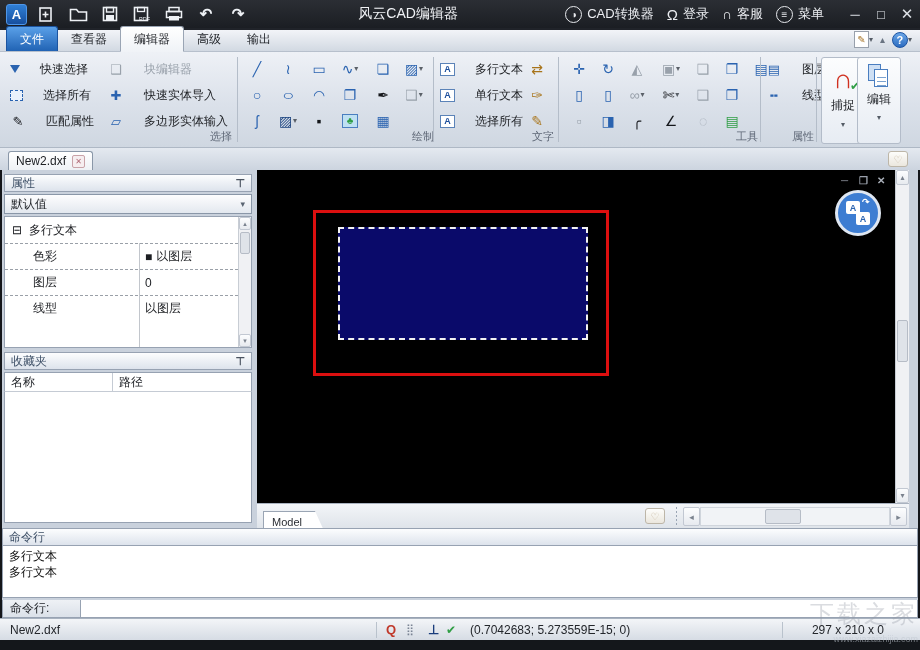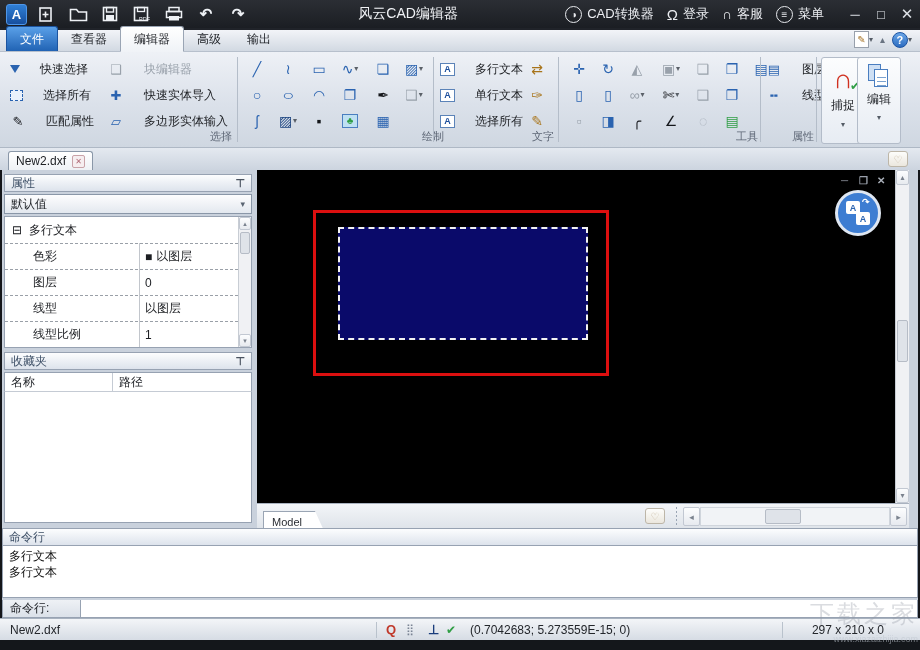--- a/index.html
+++ b/index.html
@@ -258,21 +258,21 @@
     </div>
   <div class="gi blk" style="left:306px;top:58px">
       <span>▪</span>
     </div>
   <div class="gi" style="left:337px;top:58px">
       <span style="background:#bfe0f2;border:1px solid #4a7ec0;width:16px;height:14px;display:flex;align-items:center;justify-content:center;color:#2f9e44;font-size:10px">♣</span>
     </div>
   <div class="gi blu" style="left:370px;top:58px">
       <span>▦</span>
     </div>
-  <div class="glabel" style="left:254px;width:190px">绘制</div>
+  <div class="glabel" style="left:244px;width:190px">绘制</div>
   <div class="vsep" style="left:433px"></div>
 
   <div class="ri" style="left:440px;top:6px">
     <span class="tic">A</span>
     <span>多行文本</span>
   </div>
   <div class="ri" style="left:440px;top:32px">
     <span class="tic">A</span>
     <span>单行文本</span>
   </div>
@@ -419,24 +419,20 @@
         <span>以图层</span>
       </span>
   </div>
   <div class="grow dash" style="top:52px">
     <span class="glab">图层</span>
     <span class="gval">0</span>
   </div>
   <div class="grow dash" style="top:78px">
     <span class="glab">线型</span>
     <span class="gval">以图层</span>
-  </div>
-  <div class="grow dash" style="top:104px">
-    <span class="glab">线型比例</span>
-    <span class="gval">1</span>
   </div>
   <div class="vscroll" style="right:0;top:0;width:13px;height:130px">
     <div class="sarr" style="left:0;top:0;width:12px;height:13px;font-size:7px">
         <span>▴</span>
       </div>
     <div class="sthumb" style="left:1px;top:15px;width:10px;height:22px"></div>
     <div class="sarr" style="left:0;bottom:0;width:12px;height:13px;font-size:7px">
         <span>▾</span>
       </div>
   </div>

